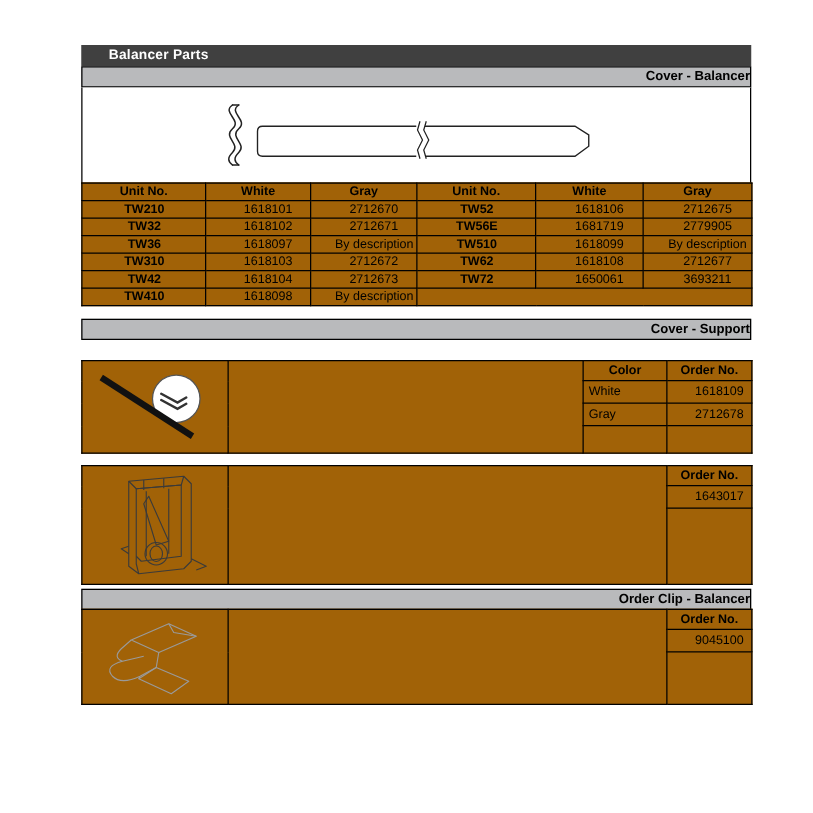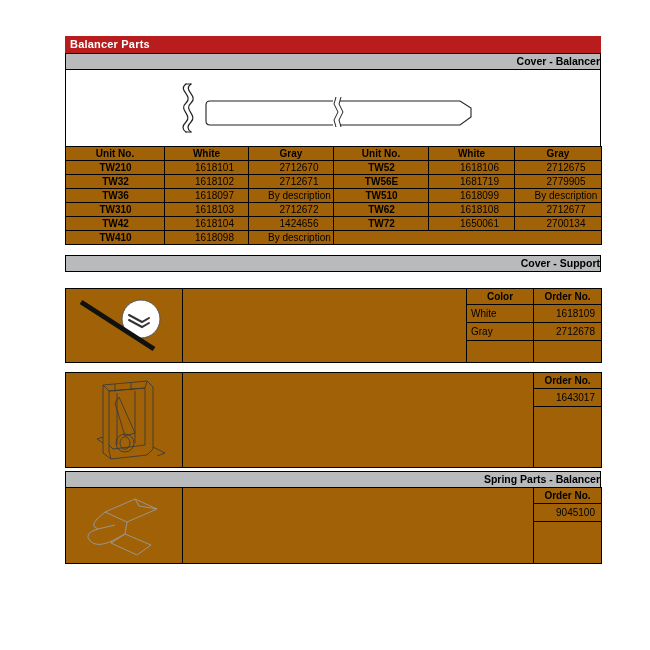--- a/index.html
+++ b/index.html
@@ -1,18 +1,18 @@
 <!DOCTYPE html>
 <html><head>
 <meta charset="utf-8">
 <style>
   html,body{margin:0;padding:0;background:#fff;}
   body{width:650px;height:650px;position:relative;font-family:"Liberation Sans",sans-serif;color:#000;}
   .doc{position:absolute;left:65px;top:36px;width:536px;}
-  .title-bar{background:#b91c1c;color:#fff;font-weight:bold;font-size:11px;height:17px;line-height:17px;padding-left:5px;box-sizing:border-box;letter-spacing:.2px;}
+  .title-bar{background:#404040;color:#fff;font-weight:bold;font-size:11px;height:17px;line-height:17px;padding-left:22px;box-sizing:border-box;letter-spacing:.2px;}
   .section-bar{background:#b9babc;border:1px solid #000;font-weight:bold;font-size:10.5px;height:17px;line-height:15px;padding-left:5px;box-sizing:border-box;text-align:right;}
   .drawing-box{border:1px solid #000;border-top:none;height:77px;box-sizing:border-box;background:#fff;}
   table{border-collapse:collapse;table-layout:fixed;width:536px;margin-top:-1px;background:#a16207;}
   td{border:1px solid #000;font-size:10px;padding:0 3px;height:14px;box-sizing:border-box;overflow:hidden;white-space:nowrap;vertical-align:middle;}
   tr.hdr td{font-weight:bold;text-align:center;}
   td.unit{font-weight:bold;text-align:center;padding-left:4px;}
   td.val{text-align:center;font-weight:normal;padding-left:19px;}
   td.cname{text-align:left;padding-left:4px;font-weight:normal;}
   td.img-cell{padding:0;text-align:center;vertical-align:middle;}
   td.mid-cell{padding:0;}
@@ -98,24 +98,24 @@
       <td class="unit">TW310</td>
       <td class="val">1618103</td>
       <td class="val">2712672</td>
       <td class="unit">TW62</td>
       <td class="val">1618108</td>
       <td class="val">2712677</td>
     </tr>
     <tr>
       <td class="unit">TW42</td>
       <td class="val">1618104</td>
-      <td class="val">1424656</td>
+      <td class="val">2712673</td>
       <td class="unit">TW72</td>
       <td class="val">1650061</td>
-      <td class="val">2700134</td>
+      <td class="val">3693211</td>
     </tr>
     <tr>
       <td class="unit">TW410</td>
       <td class="val">1618098</td>
       <td class="val">By description</td>
       <td colspan="3"></td>
     </tr>
   </tbody>
     </table>
 
@@ -199,21 +199,21 @@
     </tr>
     <tr>
       <td class="fill"></td>
     </tr>
   </tbody>
     </table>
 
   <div class="gap-sm"></div>
 
   <div class="section-bar">
-    <span>Spring Parts - Balancer</span>
+    <span>Order Clip - Balancer</span>
   </div>
 
   <table style="height:77px;">
     <colgroup>
       <col style="width:117px">
         <col style="width:351px">
         <col style="width:68px">
     </colgroup>
     <tbody>
         <tr class="hdr st-h">

